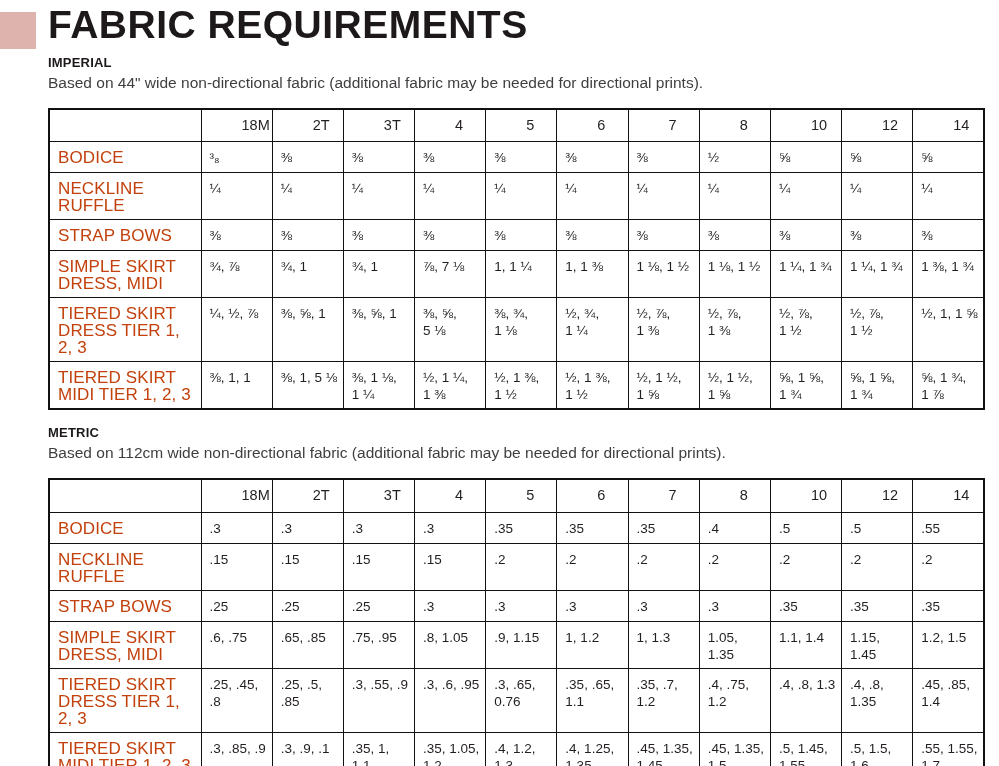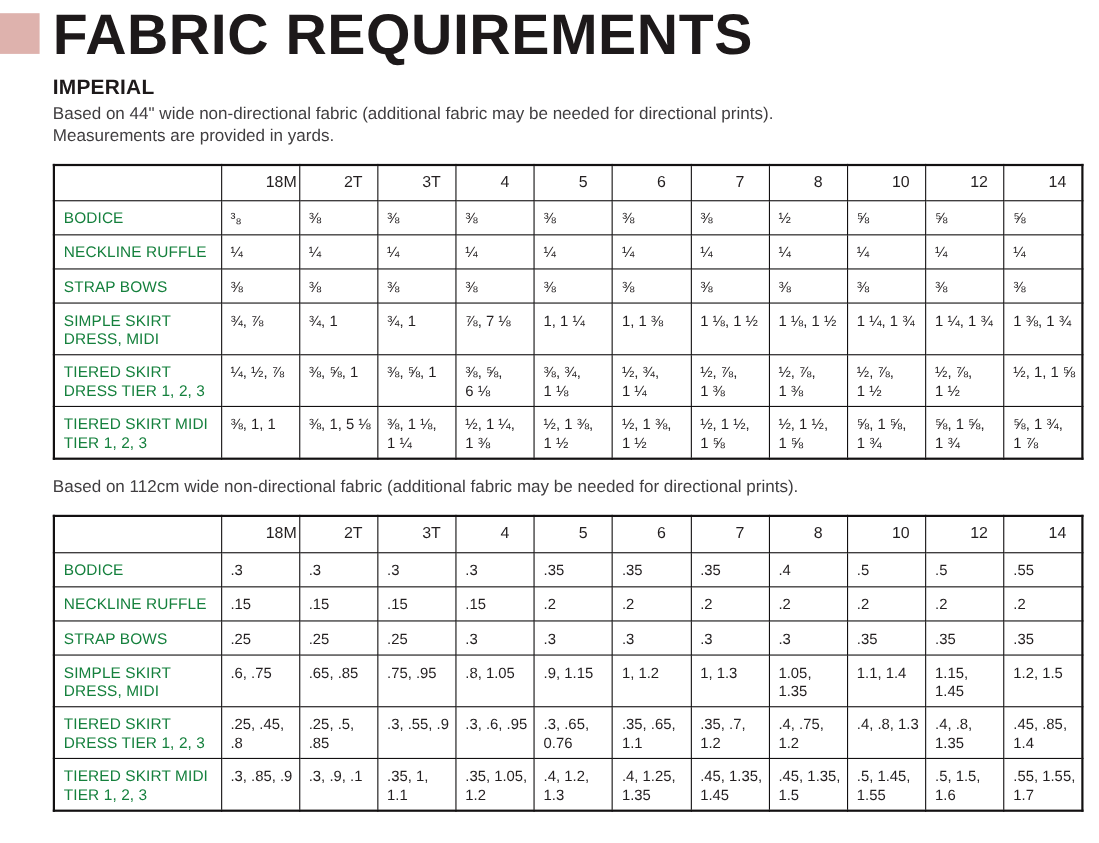--- a/index.html
+++ b/index.html
@@ -4,56 +4,55 @@
 <style>
   html,body{margin:0;padding:0;background:#ffffff;}
   body{
     width:999px;height:766px;overflow:hidden;position:relative;
     font-family:"Liberation Sans","DejaVu Sans",sans-serif;
     color:#2b2628;
   }
   .accent-square{position:absolute;left:0;top:12px;width:36px;height:37px;}
   .content{margin:0 14px 0 48px;padding-top:5px;}
   .page-title{
-    font-size:52px;font-weight:bold;letter-spacing:.5px;line-height:1.05;
+    font-size:39px;font-weight:bold;letter-spacing:.5px;line-height:1.05;
     color:#1d191a;margin:0 0 9px 0;
   }
   .section-heading{
-    font-size:19px;font-weight:bold;letter-spacing:.2px;
+    font-size:13px;font-weight:bold;letter-spacing:.2px;
     color:#1d191a;margin:0 0 3px 0;
   }
   .desc{font-size:15.5px;color:#403e40;margin:0;line-height:20px;}
   .metric-section{margin-top:15px;}
   table.req{
     border-collapse:collapse;width:937px;table-layout:fixed;
     margin-top:15px;border:2px solid #121011;
   }
   table.req th,table.req td{
     border:1px solid #121011;vertical-align:top;text-align:left;
     padding:7px 3px 5px 8px;font-weight:normal;line-height:17px;
   }
   table.req thead tr{height:33px;}
   table.req tbody tr{height:31px;}
   table.req thead th{font-size:14.5px;color:#231f20;padding-left:40px;}
-  td.row-label{font-size:14px;letter-spacing:.1px;color:#15803d;margin-left:37px;}
+  td.row-label{font-size:17px;letter-spacing:.1px;color:#c2410c;margin-left:37px;}
   td.value-cell{font-size:13.5px;white-space:pre-wrap;color:#231f20;}
 </style>
 </head>
 <body>
 
 <div class="page">
   <div class="accent-square" style="background: rgb(222, 178, 173);"></div>
   <div class="content">
 
     <h1 class="page-title">FABRIC REQUIREMENTS</h1>
 
     <section class="imperial-section">
       <h2 class="section-heading">IMPERIAL</h2>
       <p class="desc">Based on 44" wide non-directional fabric (additional fabric may be needed for directional prints).</p>
-      <p class="desc">Measurements are provided in yards.</p>
       <table class="req">
           <colgroup>
             <col style="width: 152px;">
             <col>
             <col>
             <col>
             <col>
             <col>
             <col>
             <col>
@@ -134,21 +133,21 @@
               <td class="value-cell">1 ¼, 1 ¾</td>
               <td class="value-cell">1 ¼, 1 ¾</td>
               <td class="value-cell">1 ⅜, 1 ¾</td>
             </tr>
             <tr>
               <td class="row-label">TIERED SKIRT DRESS TIER 1, 2, 3</td>
               <td class="value-cell">¼, ½, ⅞</td>
               <td class="value-cell">⅜, ⅝, 1</td>
               <td class="value-cell">⅜, ⅝, 1</td>
               <td class="value-cell">⅜, ⅝,
-6 ⅛</td>
+5 ⅛</td>
               <td class="value-cell">⅜, ¾,
 1 ⅛</td>
               <td class="value-cell">½, ¾,
 1 ¼</td>
               <td class="value-cell">½, ⅞,
 1 ⅜</td>
               <td class="value-cell">½, ⅞,
 1 ⅜</td>
               <td class="value-cell">½, ⅞,
 1 ½</td>
@@ -177,20 +176,21 @@
               <td class="value-cell">⅝, 1 ⅝,
 1 ¾</td>
               <td class="value-cell">⅝, 1 ¾,
 1 ⅞</td>
             </tr>
           </tbody>
         </table>
     </section>
 
     <section class="metric-section">
+      <h2 class="section-heading">METRIC</h2>
       <p class="desc">Based on 112cm wide non-directional fabric (additional fabric may be needed for directional prints).</p>
       <table class="req">
           <colgroup>
             <col style="width: 152px;">
             <col>
             <col>
             <col>
             <col>
             <col>
             <col>

